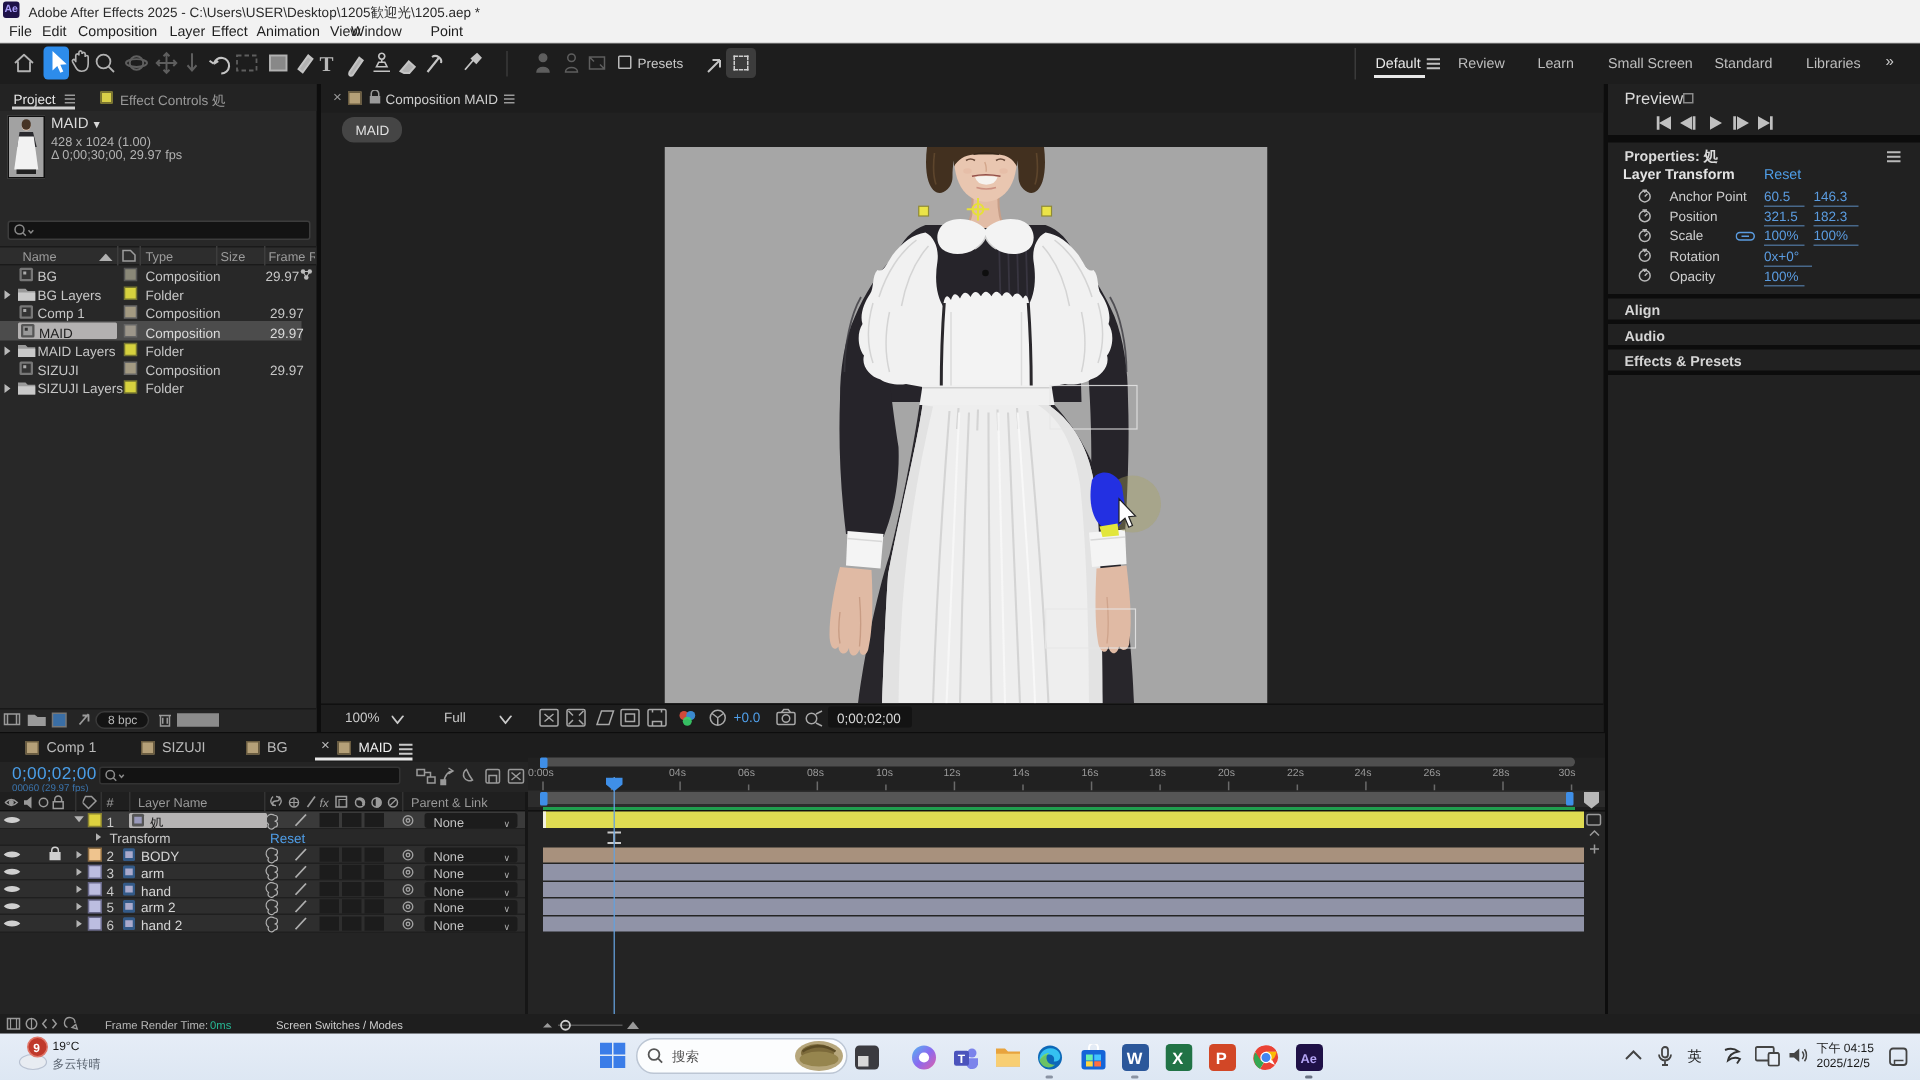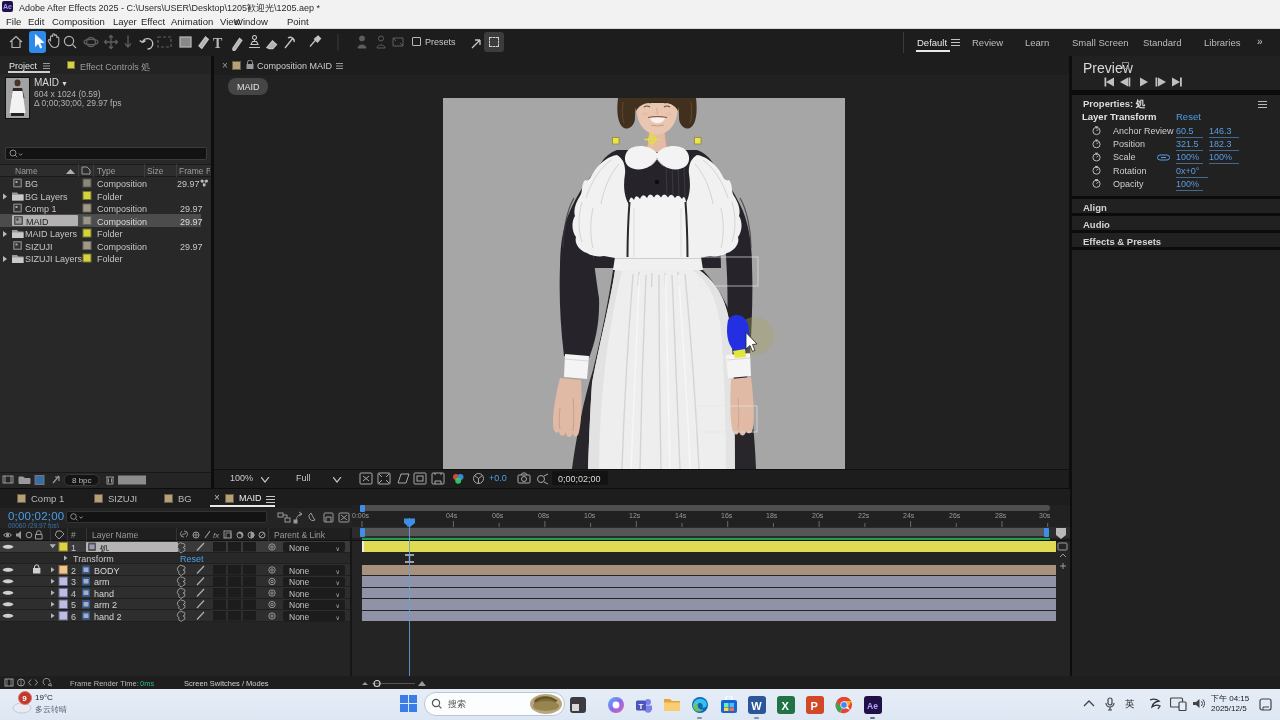--- a/index.html
+++ b/index.html
@@ -103,21 +103,21 @@
 
 <div class="a" style="left:5px;top:77px;width:25px;height:42px;background:#a2a2a2;border:1px solid #0f0f0f">
 <svg width="23" height="40" viewBox="0 0 23 40">
 <circle cx="11.5" cy="6" r="3" fill="#e8cab6"></circle>
         <path d="M8.5,4.5 a3,3 0 0 1 6,0 l0,1 a3,3 0 0 1 -6,0 z" fill="#473425"></path>
 <path d="M7,10 h9 l2.5,10 h-13 z" fill="#2a2a2e"></path>
 <path d="M6.5,13 h10 l3,22 h-16 z" fill="#f2f2f2"></path>
 <path d="M5,35 h13 v3 h-13 z" fill="#222"></path>
 </svg></div>
 <div class="t" style="left:34px;top:77px;font-size:10px;color:#d8d8d8">MAID<span style="font-size:7px">&nbsp;▼</span></div>
-<div class="t" style="left:34px;top:88.5px;font-size:8.5px;color:#b2b2b2">604 x 1024 (0.59)</div>
+<div class="t" style="left:34px;top:88.5px;font-size:8.5px;color:#b2b2b2">428 x 1024 (1.00)</div>
 <div class="t" style="left:34px;top:97.5px;font-size:8.5px;color:#b2b2b2">Δ 0;00;30;00, 29.97 fps</div>
 
 <div class="a" style="left:5px;top:147px;width:202px;height:13px;background:#131313;border:1px solid #3c3c3c;border-radius:2px"></div>
 <svg class="a" style="left:9px;top:149px" width="14" height="10">
       <circle cx="4" cy="4" r="3" stroke="#8a8a8a" fill="none"></circle>
       <path d="M6.2,6.2 l2,2 M10,4.5 l1.6,1.8 l1.6-1.8" stroke="#8a8a8a" fill="none"></path>
     </svg>
 
 <div class="a" style="left:0;top:164px;width:211px;height:13px;background:#2d2d2d;border-top:1px solid #1a1a1a;border-bottom:1px solid #1a1a1a"></div>
 <div class="t" style="left:15px;top:166px;font-size:8.5px;color:#9c9c9c">Name</div>
@@ -384,21 +384,21 @@
 <circle cx="24" cy="7" r="3.5"></circle>
         <path d="M27,4 l4,-2 M27,10 l4,2"></path>
       </g>
 </svg>
 <div class="a" style="left:552px;top:471px;width:56px;height:14px;background:#131313;border-radius:2px"></div>
 <div class="t" style="left:558px;top:473.5px;font-size:9px;color:#d8d8d8">0;00;02;00</div>
 </div>
 
 <div class="a" style="left:1072px;top:56px;width:208px;height:620px;background:#212121"></div>
 <div id="rightpanel">
-<div class="t" style="left:1083px;top:60px;font-size:14px;color:#dadada">Preview</div>
+<div class="t" style="left:1083px;top:60px;font-size:11px;color:#dadada">Preview</div>
 <div class="a" style="left:1122px;top:62px;width:7px;height:7px;border:1px solid #8a8a8a"></div>
 <svg class="a" style="left:1104px;top:77px" width="80" height="10" viewBox="0 0 80 10">
 <g fill="#c0c0c0">
 <path d="M1,0.5 v9 M10,0.5 l-8,4.5 l8,4.5 z"></path>
         <rect x="0.5" y="0.5" width="1.8" height="9"></rect>
 <path d="M24,0.5 l-8,4.5 l8,4.5 z"></path>
         <rect x="24.5" y="0.5" width="1.8" height="9"></rect>
 <path d="M36,0.5 l8,4.5 l-8,4.5 z"></path>
 <rect x="51.5" y="0.5" width="1.8" height="9"></rect>
         <path d="M54,0.5 l8,4.5 l-8,4.5 z"></path>
@@ -421,21 +421,21 @@
 <circle cx="5.5" cy="18.2" r="3.6"></circle>
           <path d="M4,14 h3 M5.5,14.2 v1.5 M5.5,18.2 l1.8,-1.8"></path>
 <circle cx="5.5" cy="31.4" r="3.6"></circle>
           <path d="M4,27.2 h3 M5.5,27.4 v1.5 M5.5,31.4 l1.8,-1.8"></path>
 <circle cx="5.5" cy="44.6" r="3.6"></circle>
           <path d="M4,40.4 h3 M5.5,40.6 v1.5 M5.5,44.6 l1.8,-1.8"></path>
 <circle cx="5.5" cy="57.8" r="3.6"></circle>
           <path d="M4,53.6 h3 M5.5,53.8 v1.5 M5.5,57.8 l1.8,-1.8"></path>
 </g>
       </svg>
-<div class="t" style="left:1113px;top:126px;font-size:9px;color:#cecece">Anchor Review</div>
+<div class="t" style="left:1113px;top:126px;font-size:9px;color:#cecece">Anchor Point</div>
 <div class="t" style="left:1176px;top:126px;font-size:9px;color:#5b9ce0;width:27px;border-bottom:1px solid #48688a;padding-bottom:1px">60.5</div>
 <div class="t" style="left:1209px;top:126px;font-size:9px;color:#5b9ce0;width:30px;border-bottom:1px solid #48688a;padding-bottom:1px">146.3</div>
 <div class="t" style="left:1113px;top:139.2px;font-size:9px;color:#cecece">Position</div>
 <div class="t" style="left:1176px;top:139.2px;font-size:9px;color:#5b9ce0;width:27px;border-bottom:1px solid #48688a;padding-bottom:1px">321.5</div>
 <div class="t" style="left:1209px;top:139.2px;font-size:9px;color:#5b9ce0;width:30px;border-bottom:1px solid #48688a;padding-bottom:1px">182.3</div>
 <div class="t" style="left:1113px;top:152.4px;font-size:9px;color:#cecece">Scale</div>
 <svg class="a" style="left:1157px;top:154px" width="13" height="7">
         <rect x="0.5" y="1" width="12" height="5" rx="2.5" fill="none" stroke="#5b9ce0"></rect>
         <path d="M4,3.5 h5" stroke="#5b9ce0"></path>
       </svg>

